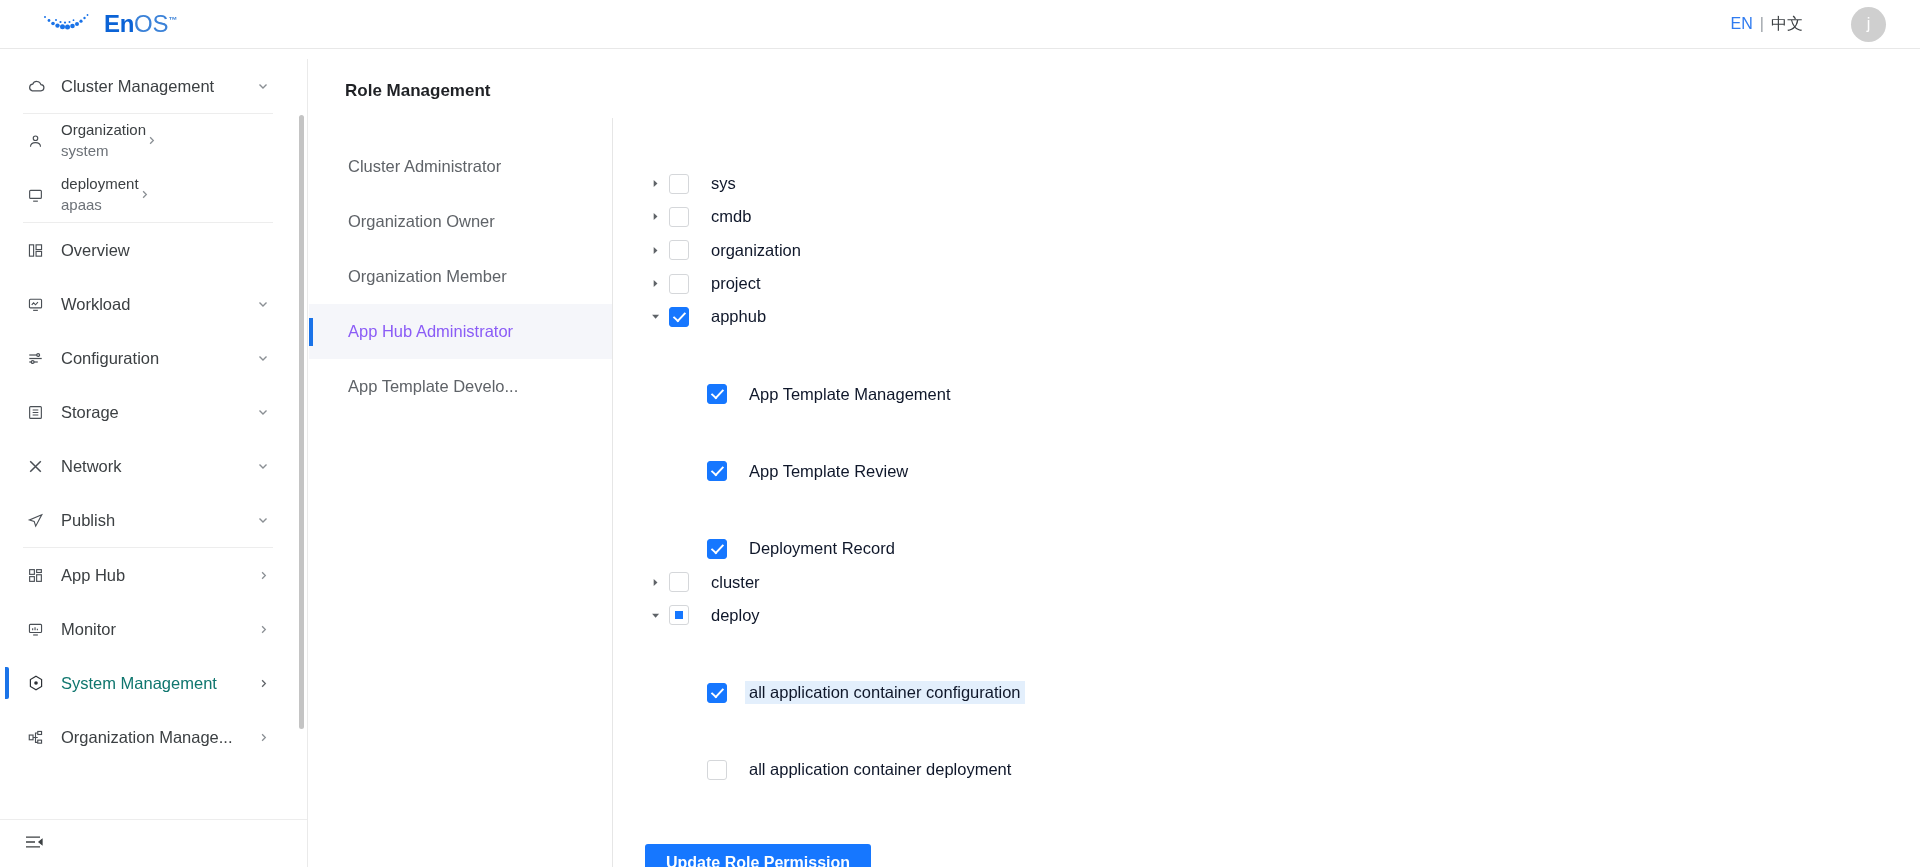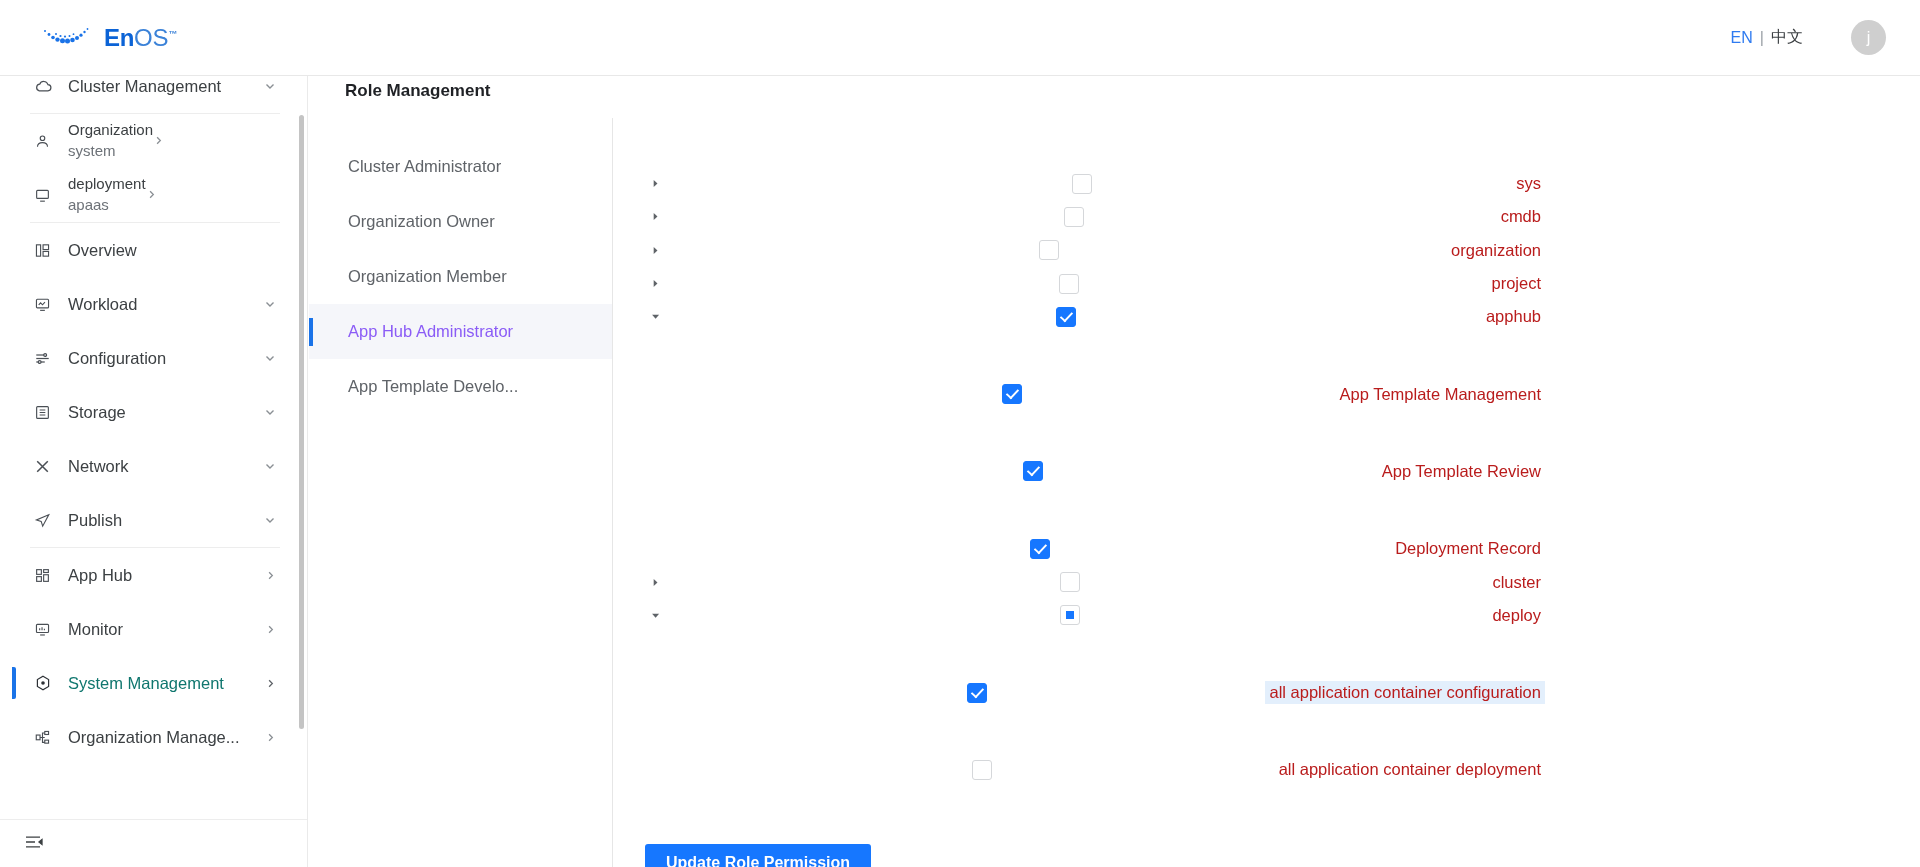--- a/index.html
+++ b/index.html
@@ -7,21 +7,21 @@
     width: 1920px; height: 867px;
     font-family: "Liberation Sans", sans-serif;
     background: #ffffff;
     overflow: hidden;
   }
   body { position: relative; }
 
   
   .topbar {
     position: absolute; top: 0; left: 0;
-    width: 1920px; height: 76px;
+    width: 1920px; height: 49px;
     background: #ffffff;
     border-bottom: 1px solid #e8e8e8;
     display: flex; align-items: center;
     z-index: 10;
   }
   .brand {
     display: flex; align-items: center;
     margin-left: 40px; gap: 10px;
   }
   .brand-mark { width: 54px; height: 26px; display:block; }
@@ -54,21 +54,21 @@
 
   
   .sidebar {
     position: absolute; top: 59px; left: 0;
     width: 308px; height: 808px;
     background: #ffffff;
     border-right: 1px solid #eaeaea;
     overflow: hidden;
   }
   .sb-scroll {
-    position: absolute; top:0; left:12px;
+    position: absolute; top:0; left:5px;
     width: 286px; height: 760px;
     overflow: hidden;
   }
   .sb-item {
     display: flex; align-items: center;
     height: 54px; padding-left: 22px;
     color: #3c4043; font-size: 16.5px;
     cursor: pointer; position: relative;
   }
   .sb-item .ico {
@@ -139,21 +139,21 @@
     width: 4px; height: 28px; background: #1a73e8;
   }
 
   
   .tree {
     position: absolute; left: 336px; top: 108px;
     width: 900px;
   }
   .node {
     display: flex; align-items: center;
-    height: 33.3px; font-size: 16.5px; color: #b91c1c; justify-content: space-between;
+    height: 33.3px; font-size: 16.5px; color: #0f172a;
   }
   .node .arrow {
     width: 20px; flex: 0 0 20px;
     display: flex; align-items: center; justify-content: center;
     color: #5f6368; font-size: 11px; cursor: pointer;
   }
   .node .arrow.down { }
   .node .arrow.none { visibility: hidden; }
   .cb {
     width: 20px; height: 20px; flex: 0 0 20px;

